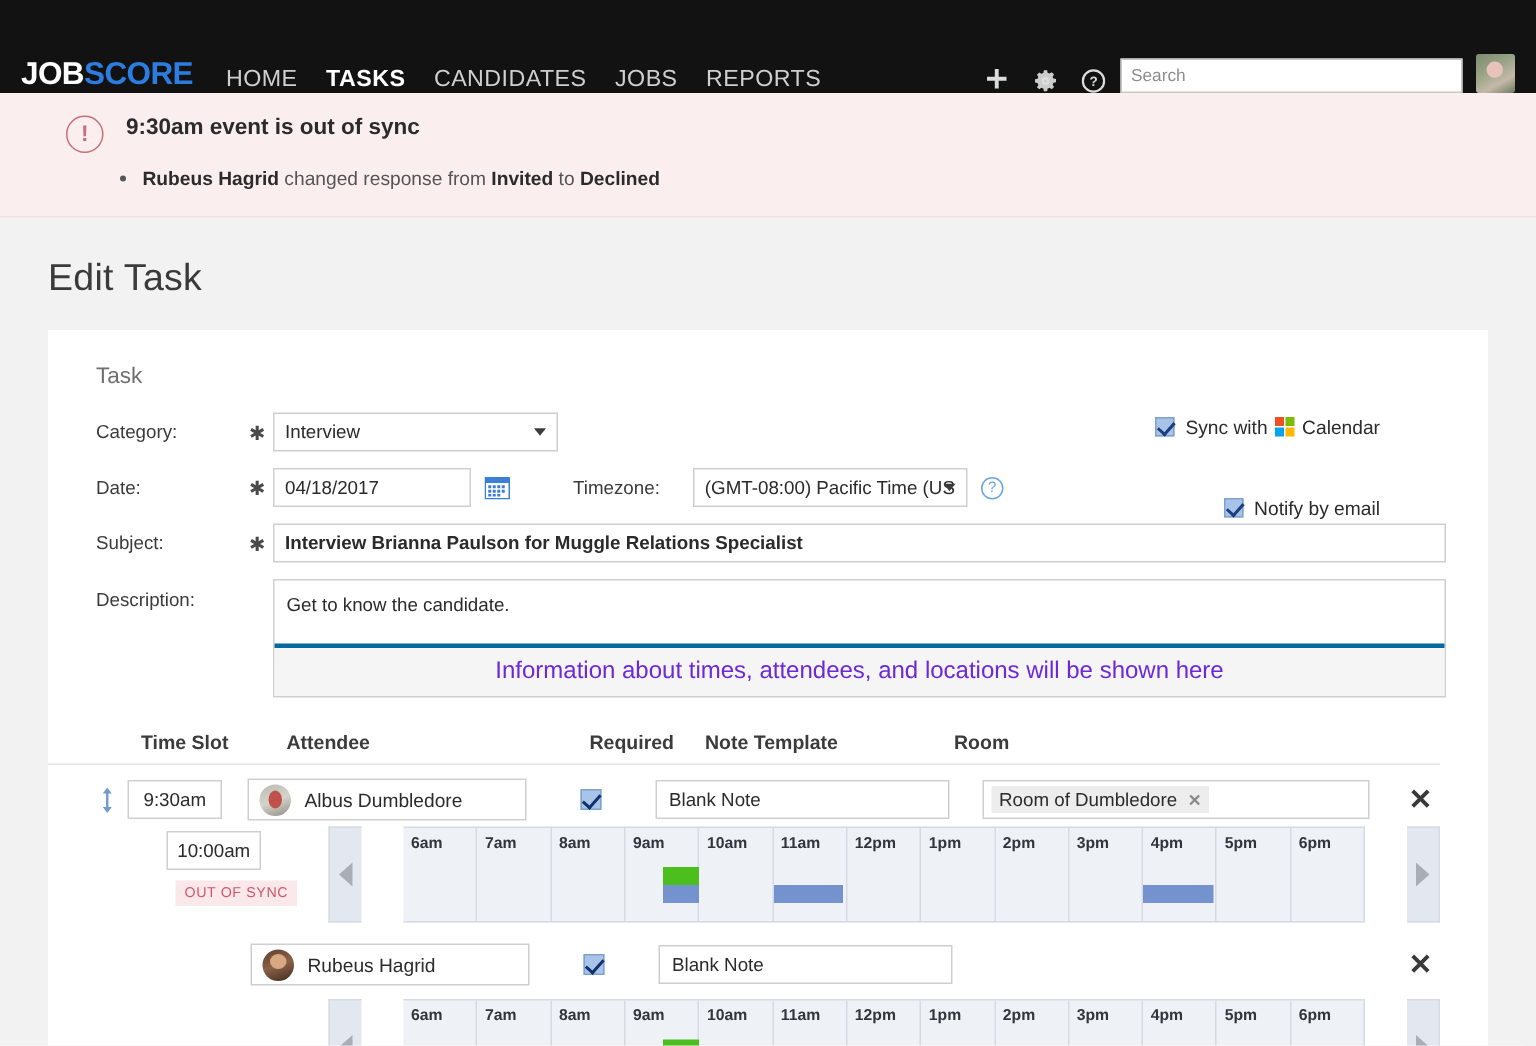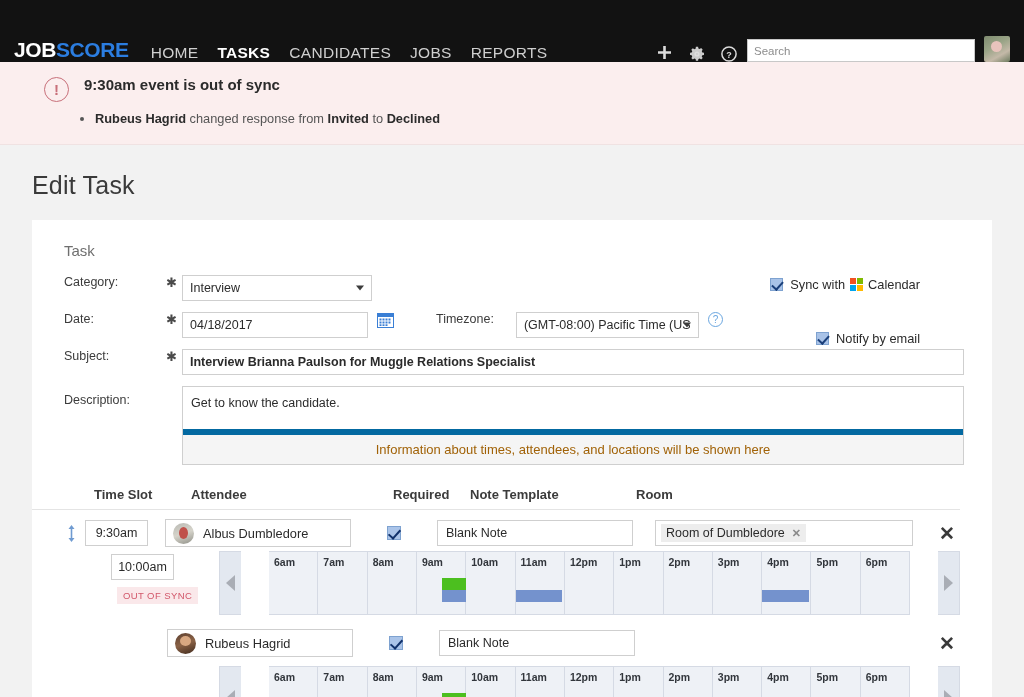--- a/index.html
+++ b/index.html
@@ -69,21 +69,21 @@
   }
   .card {
     margin: 0 32px; background: #ffffff; min-height: 520px;
     padding: 22px 0 0 0;
   }
   .card-section-title {
     font-size: 15px; color: #6f6f6f; padding: 0 0 16px 32px; font-weight: 400;
   }
 
   
-  .frow { display: flex; align-items: flex-start; margin-bottom: 11px; padding-left: 32px; }
+  .frow { display: flex; align-items: center; margin-bottom: 11px; padding-left: 32px; }
   .flabel { width: 102px; font-size: 12.5px; color: #3b3b3b; flex: 0 0 auto; }
   .req { color: #4a4a4a; font-size: 13px; width: 16px; flex: 0 0 auto; }
   .finput {
     height: 26px; border: 1px solid #cfcfcf; background: #fff;
     font-size: 12.5px; color: #2b2b2b; padding: 0 7px; outline: none;
     font-family: "Liberation Sans", sans-serif;
   }
   .fselect {
     height: 26px; border: 1px solid #cfcfcf; background: #fff;
     font-size: 12.5px; color: #2b2b2b; padding: 0 20px 0 7px; outline: none;
@@ -117,23 +117,23 @@
   .ms-logo i { width: 6px; height: 6px; display: block; }
 
   .subject-input { width: 782px; font-weight: bold; }
   .desc-box {
     width: 782px; border: 1px solid #cfcfcf; background: #fff; height: 79px;
     position: relative;
   }
   .desc-text { font-size: 12.5px; color: #2b2b2b; padding: 9px 8px; }
   .desc-hint {
     position: absolute; left: 0; right: 0; bottom: 0; height: 35px;
-    background: #f5f5f5; border-top: 6px solid #0369a1;
+    background: #f5f5f5; border-top: 3px solid #0369a1;
     display: flex; align-items: center; justify-content: center;
-    font-size: 13px; color: #a16207;
+    font-size: 16px; color: #6d28d9;
   }
 
   
   .attendees { margin-top: 22px; }
   .att-head { display: flex; padding-left: 62px; padding-bottom: 7px;
     border-bottom: 1px solid #e4e4e4; margin-right: 32px; }
   .att-head span { font-size: 13px; color: #3b3b3b; font-weight: 700; }
   .h-timeslot { width: 97px; }
   .h-attendee { width: 202px; }
   .h-required { width: 77px; }
@@ -312,21 +312,21 @@
       <span class="req">✱</span>
       <div class="fselect" style="width:190px;">
         <span>Interview</span>
         <span class="caret"></span>
       </div>
     </div>
 
     <div class="frow">
       <span class="flabel">Date:</span>
       <span class="req">✱</span>
-      <input class="finput" style="width: 186px;" value="04/18/2017">
+      <input class="finput" style="width: 132px;" value="04/18/2017">
       <span class="cal-icon">
         <svg width="17" height="16" viewBox="0 0 17 16">
           <rect x="0.5" y="1.5" width="16" height="14" fill="#fff" stroke="#3a7fd5"></rect>
           <rect x="0.5" y="1.5" width="16" height="3.5" fill="#3a7fd5"></rect>
           <g fill="#3a7fd5">
             <rect x="2.5" y="6.5" width="2" height="2"></rect>
               <rect x="5.5" y="6.5" width="2" height="2"></rect>
             <rect x="8.5" y="6.5" width="2" height="2"></rect>
               <rect x="11.5" y="6.5" width="2" height="2"></rect>
             <rect x="2.5" y="9.5" width="2" height="2"></rect>

